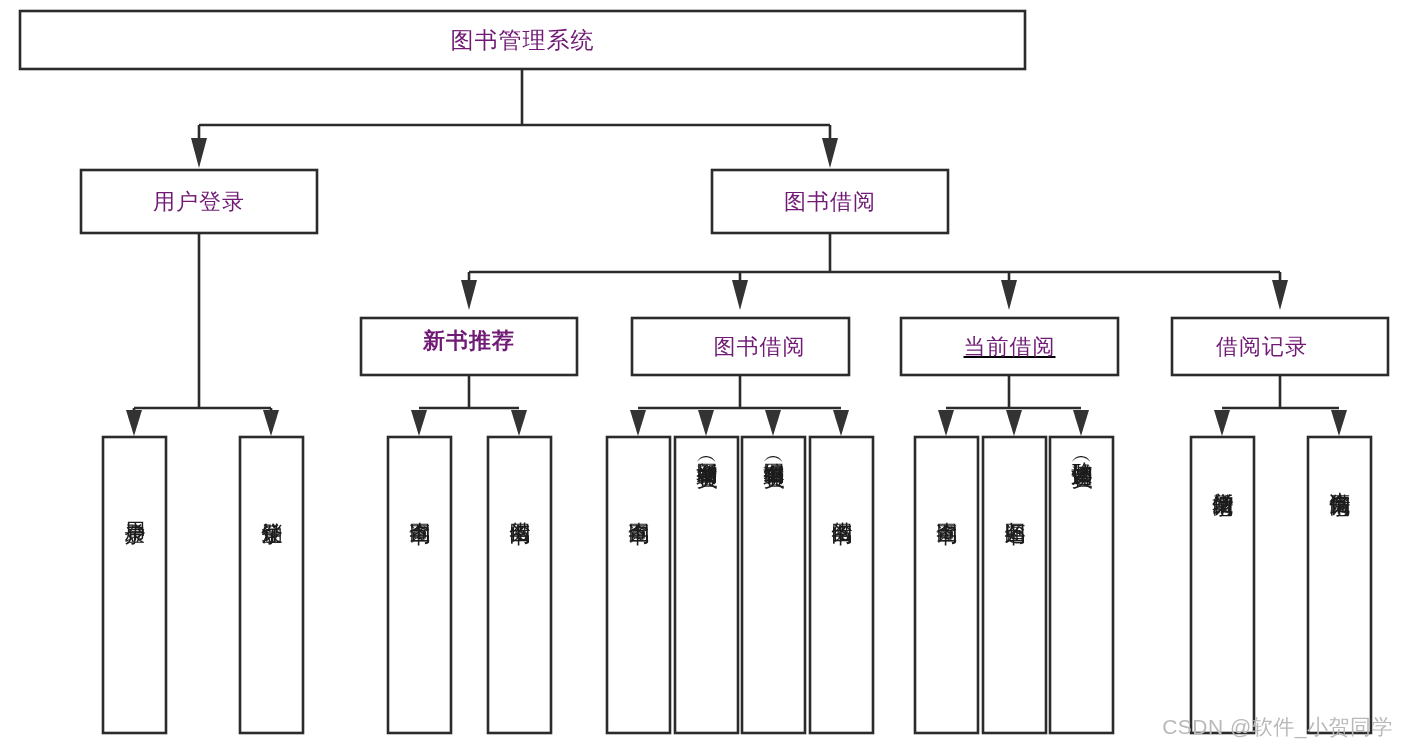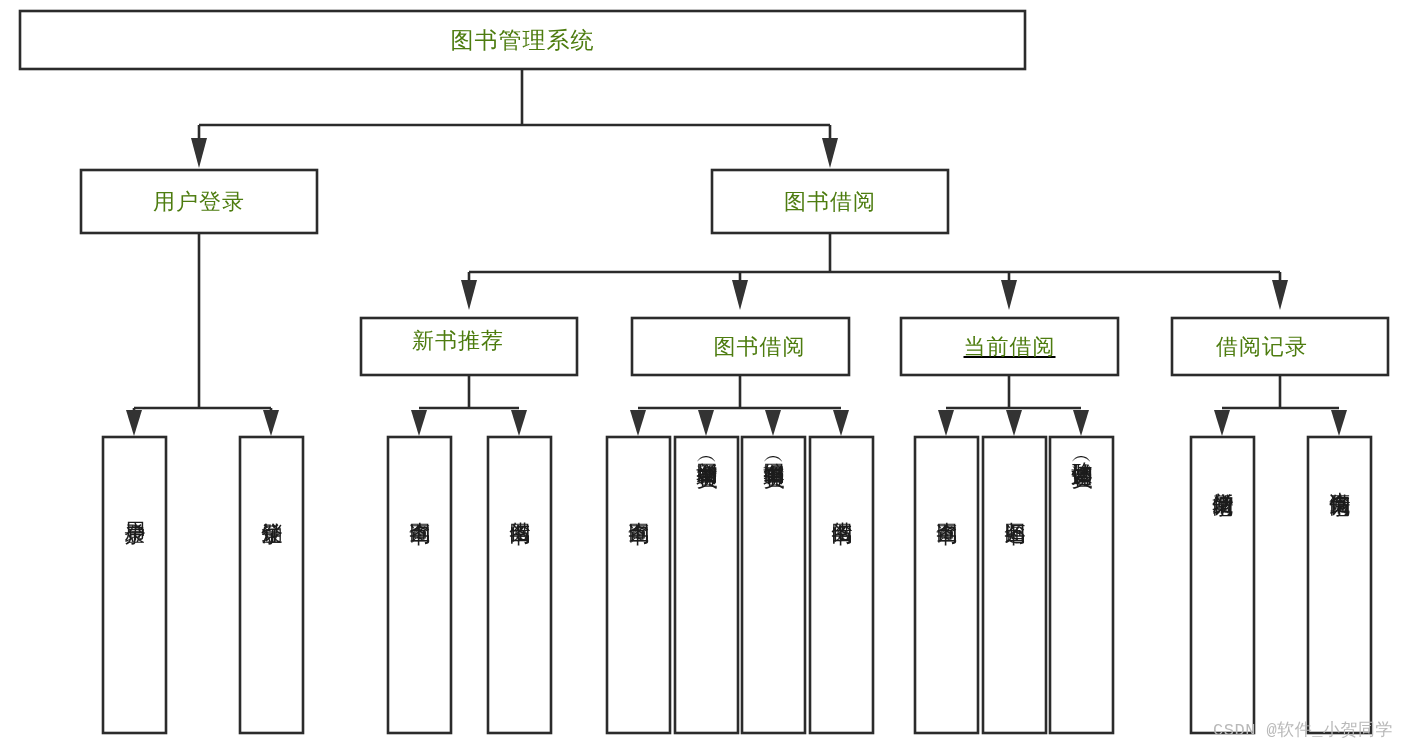--- a/index.html
+++ b/index.html
@@ -63,33 +63,33 @@
   .horiz-text-wrap {
     position: absolute;
     display: flex;
     align-items: center;
     justify-content: center;
     pointer-events: none;
   }
   .horiz-text {
     font-family: "DejaVu Sans", "Liberation Sans", sans-serif;
     font-size: 22px;
-    color: #4d7c0f;
+    color: #701a75;
     white-space: nowrap;
     letter-spacing: 1px;
   }
   .root-text {
     font-size: 23px;
   }
   #watermark {
     position: absolute;
     right: 12px;
     bottom: 6px;
-    font-family: Liberation Mono, monospace;
-    font-size: 17px;
+    font-family: Liberation Sans, sans-serif;
+    font-size: 21px;
     color: #b9b9b9;
     white-space: nowrap;
     letter-spacing: 0.5px;
   }
 </style>
 </head>
 <body>
 
 <div id="diagram-root">
 
@@ -192,21 +192,21 @@
   </div>
 
   <div class="horiz-text-wrap" style="left:81px; top:170px; width:236px; height:63px;">
     <span class="horiz-text">用户登录</span>
   </div>
 
   <div class="horiz-text-wrap" style="left:712px; top:170px; width:236px; height:63px;">
     <span class="horiz-text">图书借阅</span>
   </div>
 
-  <div class="horiz-text-wrap" style="left:350px; top:318px; width:216px; height:46px;">
+  <div class="horiz-text-wrap" style="left:361px; top:318px; width:216px; height:46px;font-weight:bold;">
     <span class="horiz-text">新书推荐</span>
   </div>
 
   <div class="horiz-text-wrap" style="left:632px; top:318px; width:255px; height:57px;">
     <span class="horiz-text">图书借阅</span>
   </div>
 
   <div class="horiz-text-wrap" style="left:901px; top:318px; width:217px; height:57px;text-decoration:underline;">
     <span class="horiz-text">当前借阅</span>
   </div>

